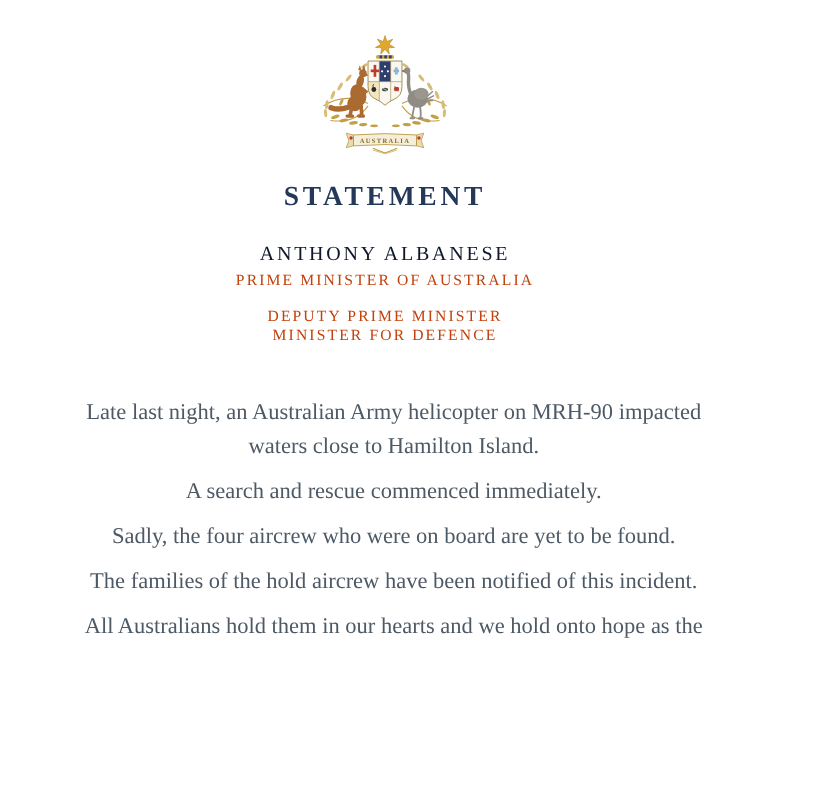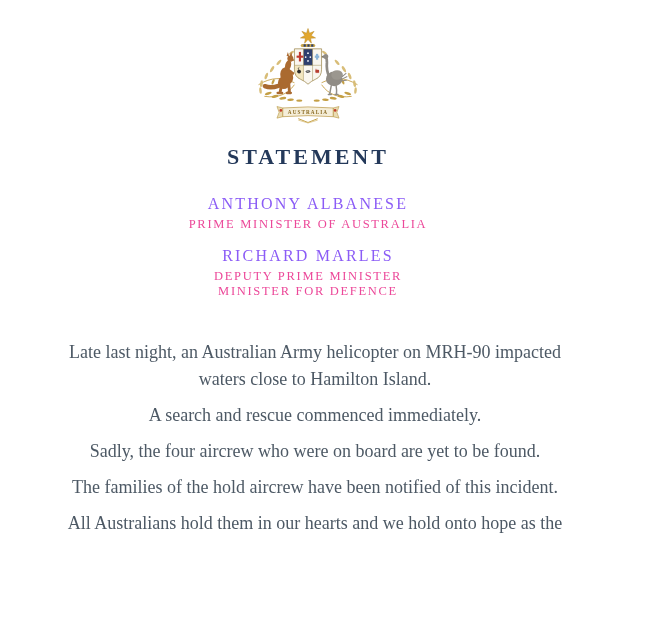--- a/index.html
+++ b/index.html
@@ -29,28 +29,28 @@
     font-weight: 700;
     letter-spacing: 3px;
     color: #24395a;
     line-height: 26px;
   }
   .signatory { margin-top: 24px; }
   .signatory + .signatory { margin-top: 14px; }
   .signatory .name {
     font-size: 16px;
     letter-spacing: 2.2px;
-    color: #8b5cf6;
+    color: #0f172a;
     line-height: 19px;
   }
   .signatory .title {
     margin-top: 4px;
     font-size: 12.5px;
     letter-spacing: 1.7px;
-    color: #ec4899;
+    color: #c2410c;
     line-height: 15px;
   }
   .signatory .title + .title { margin-top: 0; text-align: center; }
   .statement-body {
     margin: 40px auto 0 auto;
     width: 630px;
   }
   .statement-body p {
     margin: 0 0 9px 0;
     font-size: 18px;
@@ -183,21 +183,20 @@
   </div>
 
   <h1 class="statement-heading">STATEMENT</h1>
 
   <div class="signatory">
     <div class="name">ANTHONY ALBANESE</div>
     <div class="title">PRIME MINISTER OF AUSTRALIA</div>
   </div>
 
   <div class="signatory">
-    <div class="name">RICHARD MARLES</div>
     <div class="title">DEPUTY PRIME MINISTER</div>
     <div class="title">MINISTER FOR DEFENCE</div>
   </div>
 
   <div class="statement-body">
     <p>
       <span class="line">Late last night, an Australian Army helicopter on MRH-90 impacted</span>
       <span class="line">waters close to Hamilton Island.</span>
     </p>
     <p>

